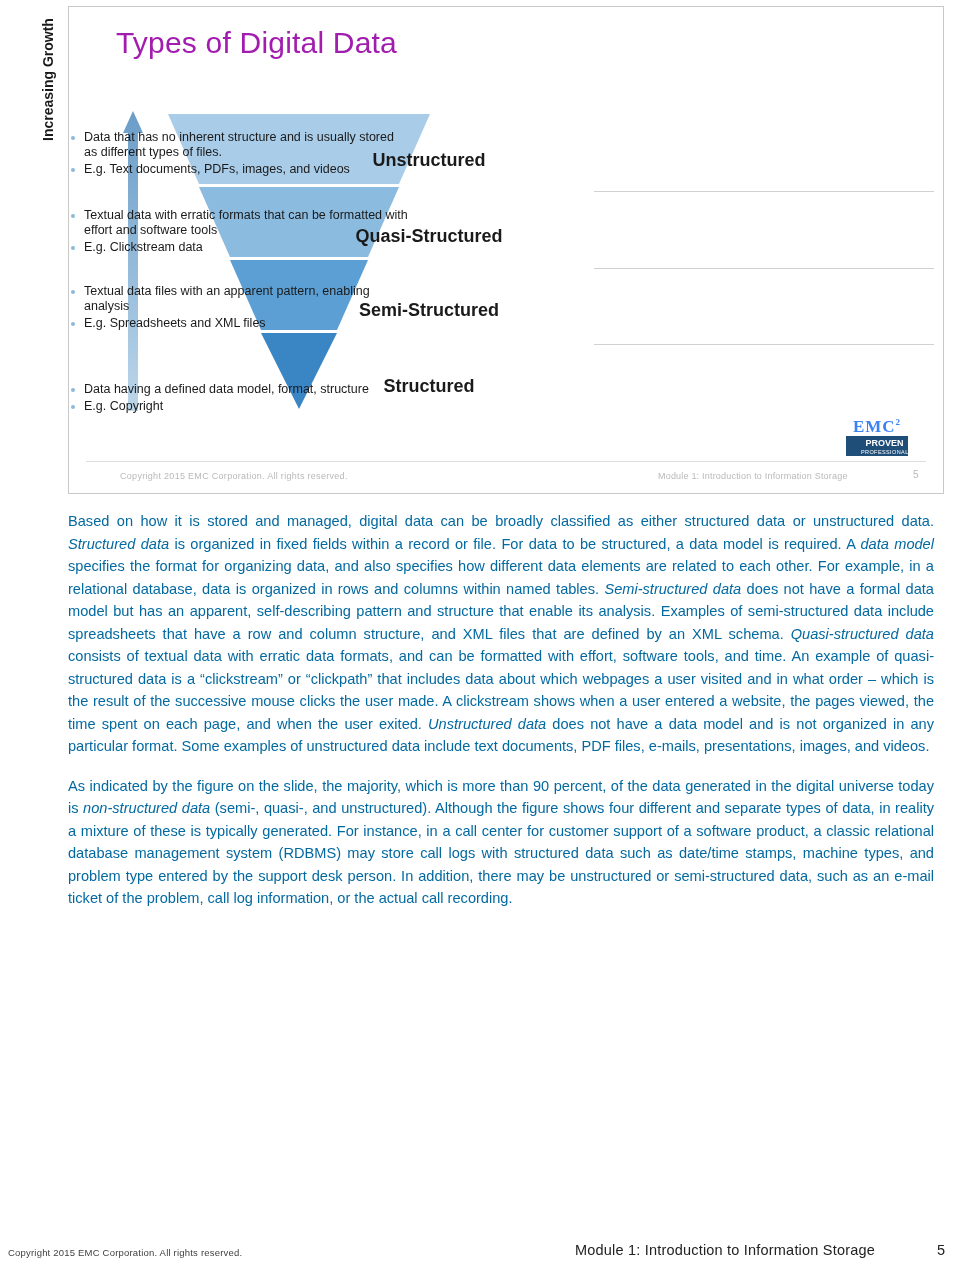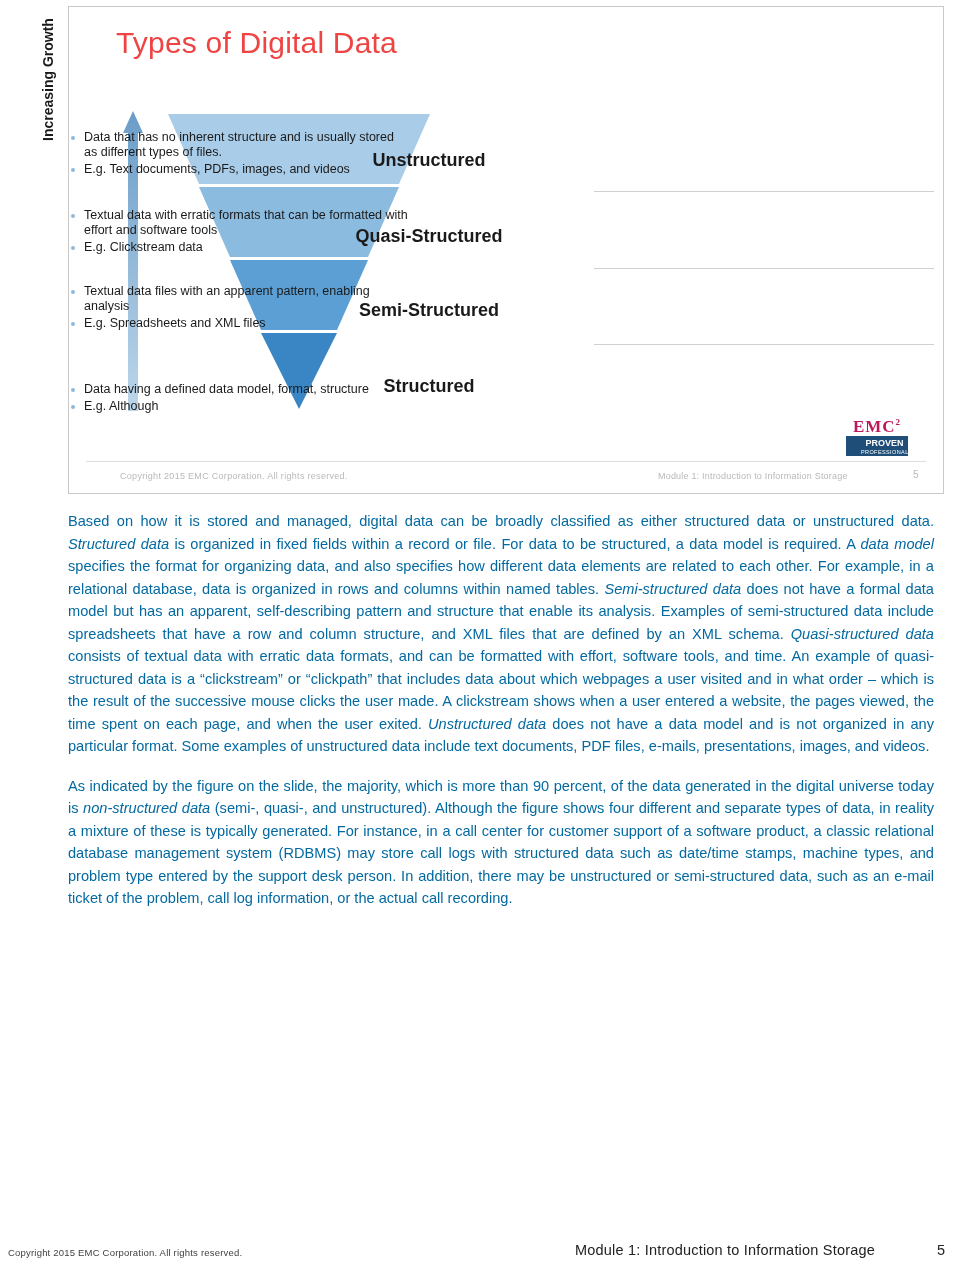--- a/index.html
+++ b/index.html
@@ -30,21 +30,21 @@
     width: 876px;
     height: 488px;
     border: 1px solid #c9c9c9;
     box-sizing: border-box;
   }
   .slide-title {
     position: absolute;
     left: 48px;
     top: 20px;
     font-size: 30px;
-    color: #ef4444;
+    color: #a21caf;
     letter-spacing: 0.2px;
   }
 
   
   .growth-arrow {
     position: absolute;
     left: 54px;
     top: 105px;
     width: 22px;
     height: 300px;
@@ -147,21 +147,21 @@
     position: absolute;
     left: 778px;
     top: 408px;
     width: 62px;
     text-align: center;
   }
   .emc-top {
     font-family: "Liberation Serif", serif;
     font-size: 17px;
     font-weight: bold;
-    color: #be185d;
+    color: #3b82f6;
     letter-spacing: 1px;
     line-height: 17px;
   }
   .emc-sup {
     font-size: 9px;
     vertical-align: super;
   }
   .emc-band {
     margin-top: 1px;
     background: #1f4e79;
@@ -272,21 +272,21 @@
   <div class="bullet-row" style="top:202px;">
     <div class="bullet">Textual data with erratic formats that can be formatted with effort and software tools</div>
     <div class="bullet">E.g. Clickstream data</div>
   </div>
   <div class="bullet-row" style="top:278px;">
     <div class="bullet">Textual data files with an apparent pattern, enabling analysis</div>
     <div class="bullet">E.g. Spreadsheets and XML files</div>
   </div>
   <div class="bullet-row" style="top:350px;margin-top:26px;">
     <div class="bullet">Data having a defined data model, format, structure</div>
-    <div class="bullet">E.g. Although</div>
+    <div class="bullet">E.g. Copyright</div>
   </div>
 
   <div class="emc-logo">
     <div class="emc-top"><span>EMC</span><span class="emc-sup">2</span></div>
     <div class="emc-band">
       <span>PROVEN</span>
       <small>PROFESSIONAL</small>
     </div>
   </div>
 

